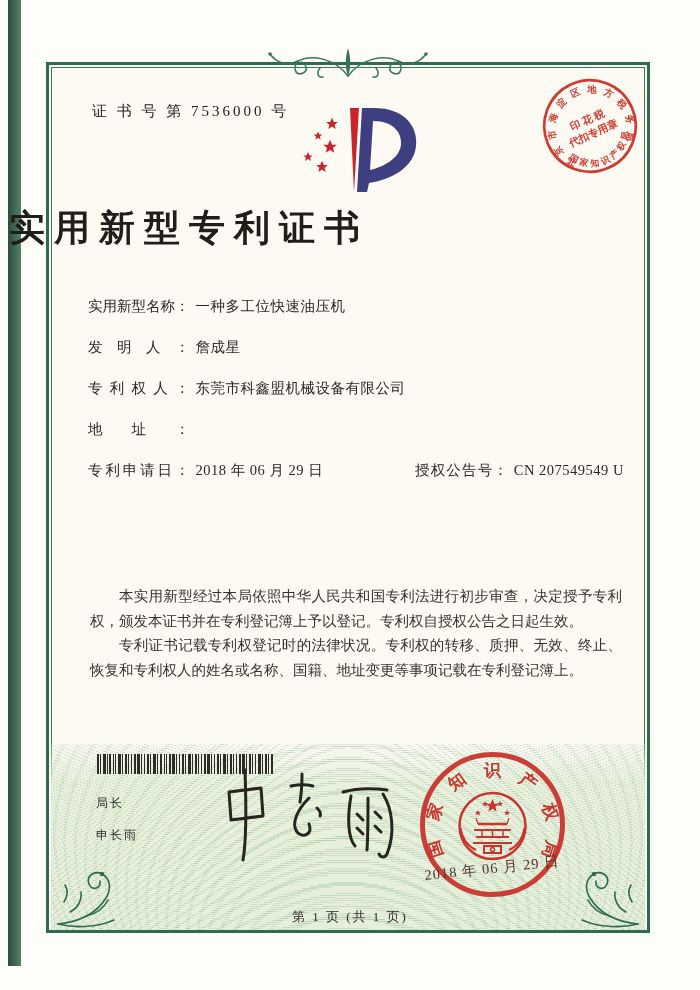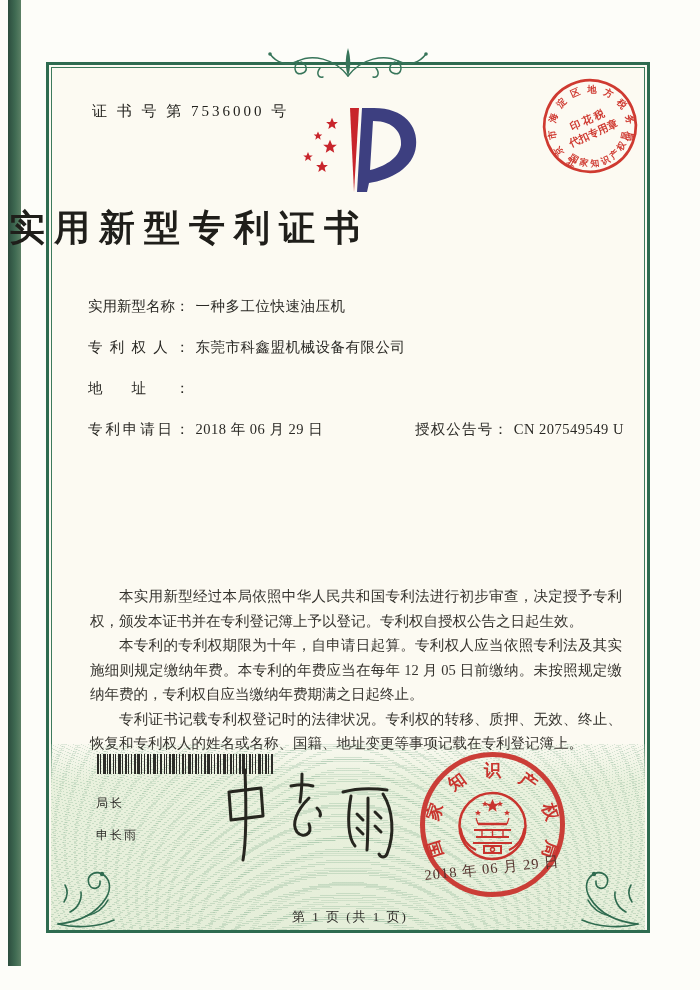--- a/index.html
+++ b/index.html
@@ -121,39 +121,42 @@
   </svg>
 
   <div class="title">实用新型专利证书</div>
 
   <div class="fields">
     <div class="row">
       <span class="flabel">实用新型名称：</span>
       <span class="fvalue">一种多工位快速油压机</span>
     </div>
     <div class="row">
+      <span class="flabel">发明人：</span>
+      <span class="fvalue">詹成星</span>
+    </div>
+    <div class="row">
       <span class="flabel">专利权人：</span>
       <span class="fvalue">东莞市科鑫盟机械设备有限公司</span>
     </div>
     <div class="row addr">
       <span class="flabel">地址：</span>
     </div>
     <div class="row">
       <span class="flabel">专利申请日：</span>
       <span class="fvalue">2018 年 06 月 29 日</span>
       <span class="grant-right">
         <span class="flabel">授权公告号：</span>
         <span class="fvalue">CN 207549549 U</span>
       </span>
     </div>
   </div>
 
   <div class="paras">
     <p>本实用新型经过本局依照中华人民共和国专利法进行初步审查，决定授予专利权，颁发本证书并在专利登记簿上予以登记。专利权自授权公告之日起生效。</p>
-    <p>本专利的专利权期限为十年，自申请日起算。专利权人应当依照专利法及其实施细则规定缴纳年费。本专利的年费应当在每年 12 月 05 日前缴纳。未按照规定缴纳年费的，专利权自应当缴纳年费期满之日起终止。</p>
     <p>专利证书记载专利权登记时的法律状况。专利权的转移、质押、无效、终止、恢复和专利权人的姓名或名称、国籍、地址变更等事项记载在专利登记簿上。</p>
   </div>
 
   <svg class="barcode" width="178" height="20" viewBox="0 0 176 20">
     <g fill="#2c2c28">
       <rect x="0" width="2" height="20"></rect>
         <rect x="3" width="1" height="20"></rect>
         <rect x="6" width="3" height="20"></rect>
       <rect x="10" width="1" height="20"></rect>
         <rect x="12" width="2" height="20"></rect>

